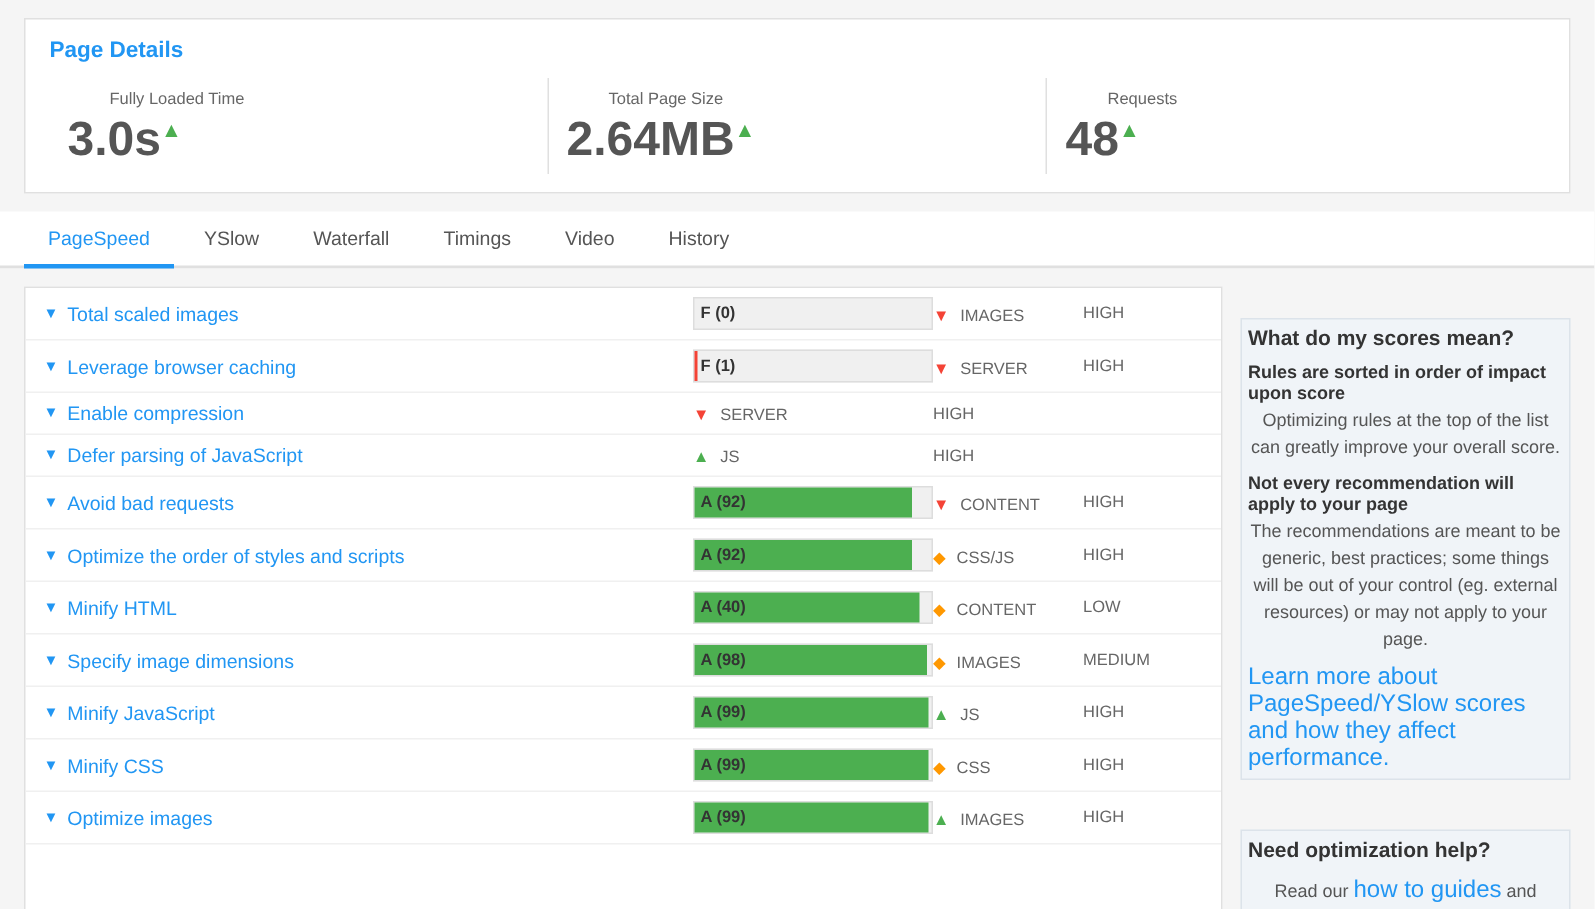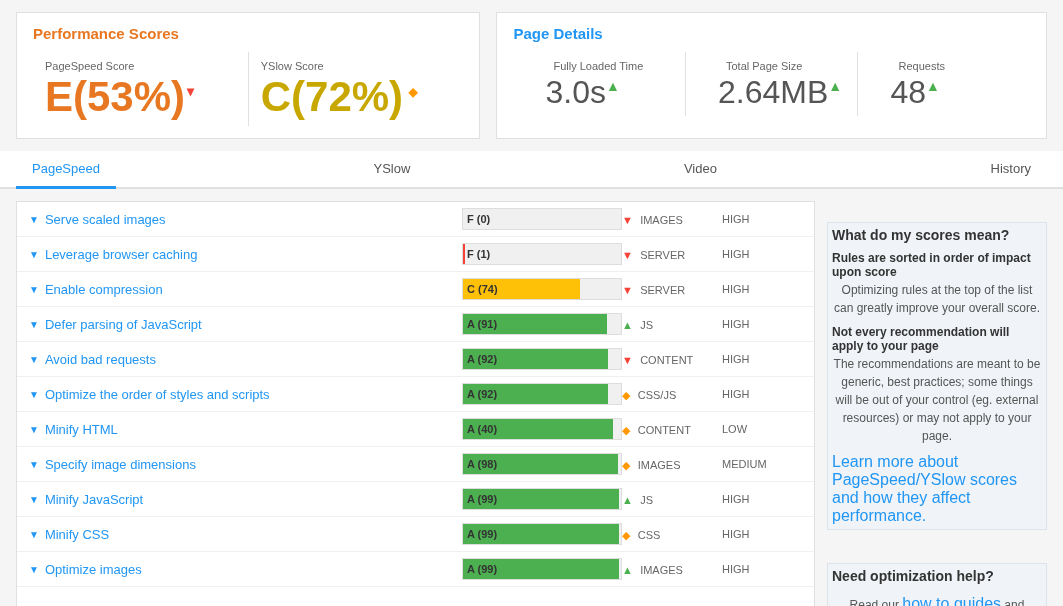--- a/index.html
+++ b/index.html
@@ -98,41 +98,39 @@
     .detail-label {
       font-size: 11px;
       color: #666;
       margin-bottom: 4px;
       padding-left: 28px;
     }
 
     .detail-value {
       font-size: 32px;
       color: #555;
-      font-weight: 400;
+      font-weight: 700;
       line-height: 1;
-      margin-left: 20px;
     }
 
     .detail-arrow {
       font-size: 14px;
       color: #4caf50;
       vertical-align: super;
     }
 
     .tabs-section {
       background: #fff;
       border-bottom: 2px solid #e0e0e0;
       padding: 0 16px;
     }
 
     .tabs {
       display: flex;
-      gap: 16px;
-      justify-content: space-between;
+      gap: 4px;
     }
 
     .tab {
       padding: 10px 16px;
       cursor: pointer;
       color: #555;
       font-size: 13px;
       border-bottom: 3px solid transparent;
       margin-bottom: -2px;
     }
@@ -282,37 +280,20 @@
       font-weight: bold;
       color: #333;
       margin-top: 6px;
       margin-bottom: 2px;
     }
   </style>
 </head>
 <body>
 
 <div class="top-section">
-  <div class="performance-scores">
-    <h2>Performance Scores</h2>
-    <div class="scores-row">
-      <div class="score-item">
-        <div class="score-label">PageSpeed Score</div>
-        <div class="score-value-e">
-          <span>E(53%)</span><span class="score-arrow trend-down">▾</span>
-        </div>
-      </div>
-      <div class="score-item">
-        <div class="score-label">YSlow Score</div>
-        <div class="score-value-c">
-          <span>C(72%)</span><span class="score-arrow trend-diamond" style="font-size:12px;"> ◆</span>
-        </div>
-      </div>
-    </div>
-  </div>
 
   <div class="page-details">
     <h2>Page Details</h2>
     <div class="details-row">
       <div class="detail-item">
         <div class="detail-label">Fully Loaded Time</div>
         <div class="detail-value">3.0s<span class="detail-arrow">▲</span></div>
       </div>
       <div class="detail-item">
         <div class="detail-label">Total Page Size</div>
@@ -323,32 +304,34 @@
         <div class="detail-value">48<span class="detail-arrow">▲</span></div>
       </div>
     </div>
   </div>
 </div>
 
 <div class="tabs-section">
   <div class="tabs">
     <div class="tab active">PageSpeed</div>
     <div class="tab">YSlow</div>
+    <div class="tab">Waterfall</div>
+    <div class="tab">Timings</div>
     <div class="tab">Video</div>
     <div class="tab">History</div>
   </div>
 </div>
 
 <div class="main-content">
   <div class="table-section">
     <div id="table-body">
         <div class="table-row">
       <div class="row-recommendation">
         <span class="expand-arrow">▼</span>
-        <a href="#" class="row-link">Serve scaled images</a>
+        <a href="#" class="row-link">Total scaled images</a>
       </div>
       <div>
         <div class="grade-bar-container">
           <div class="grade-bar bar-red" style="width:0%"></div>
           <span class="grade-label">F (0)</span>
         </div>
       </div>
       <div>
         <span class="type-badge trend-down">▼</span>
         &nbsp;<span class="type-badge">IMAGES</span>
@@ -371,41 +354,29 @@
         &nbsp;<span class="type-badge">SERVER</span>
       </div>
       <div class="priority-badge">HIGH</div>
     </div>
         <div class="table-row">
       <div class="row-recommendation">
         <span class="expand-arrow">▼</span>
         <a href="#" class="row-link">Enable compression</a>
       </div>
       <div>
-        <div class="grade-bar-container">
-          <div class="grade-bar bar-yellow" style="width:74%"></div>
-          <span class="grade-label">C (74)</span>
-        </div>
-      </div>
-      <div>
         <span class="type-badge trend-down">▼</span>
         &nbsp;<span class="type-badge">SERVER</span>
       </div>
       <div class="priority-badge">HIGH</div>
     </div>
         <div class="table-row">
       <div class="row-recommendation">
         <span class="expand-arrow">▼</span>
         <a href="#" class="row-link">Defer parsing of JavaScript</a>
-      </div>
-      <div>
-        <div class="grade-bar-container">
-          <div class="grade-bar bar-green" style="width:91%"></div>
-          <span class="grade-label">A (91)</span>
-        </div>
       </div>
       <div>
         <span class="type-badge trend-up">▲</span>
         &nbsp;<span class="type-badge">JS</span>
       </div>
       <div class="priority-badge">HIGH</div>
     </div>
         <div class="table-row">
       <div class="row-recommendation">
         <span class="expand-arrow">▼</span>

